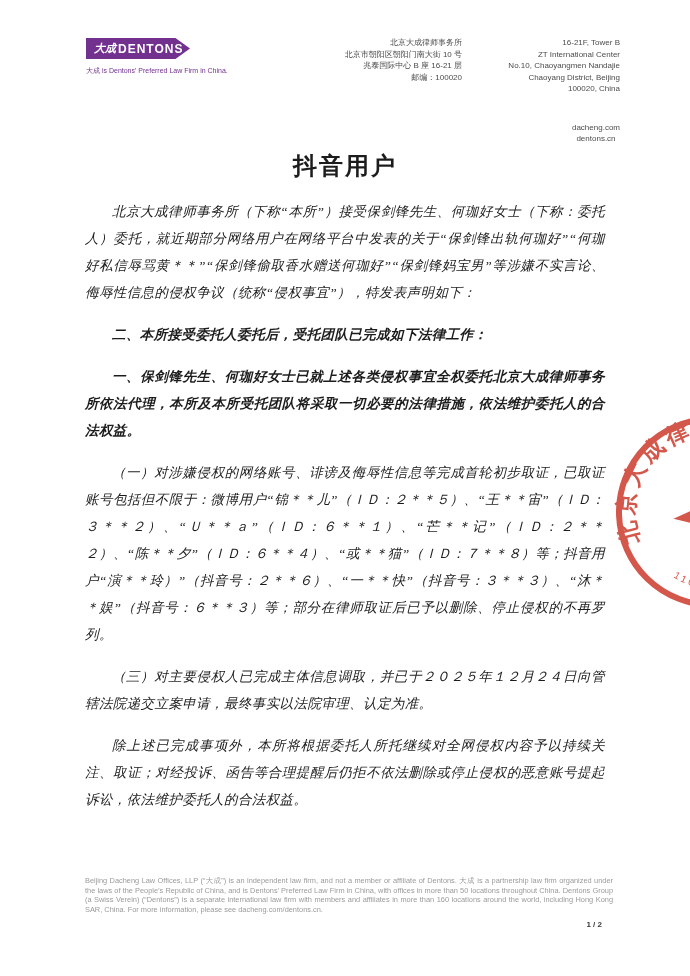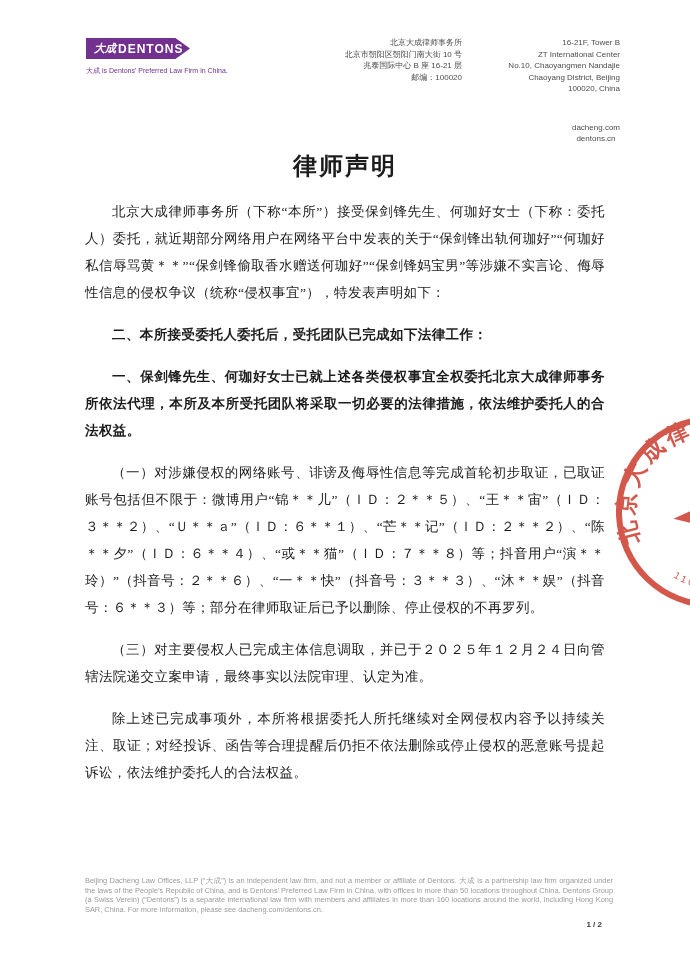--- a/index.html
+++ b/index.html
@@ -45,20 +45,21 @@
     letter-spacing:2px;
   }
   
   .body-text {
     position:absolute; top:198px; left:85px; width:520px;
   }
   .body-text p {
     font-size:13.5px; line-height:27px; text-align:justify;
     text-indent:2em; margin-bottom:15px;
     letter-spacing:0.4px;
+    font-style:italic;
   }
   .body-text p.bold { font-weight:700; }
   
   .seal { position:absolute; left:612px; top:412px; width:200px; height:200px; opacity:.92; }
   
   .disclaimer {
     position:absolute; left:85px; top:876px; width:528px;
     font-family:"Liberation Sans",sans-serif; font-size:7.4px;
     line-height:9.6px; color:#9a9a9a; text-align:justify;
   }
@@ -94,21 +95,21 @@
       <div>Chaoyang  District,  Beijing</div>
       <div>100020, China</div>
     </div>
 
     <div class="websites">
       <div>dacheng.com</div>
       <div>dentons.cn</div>
     </div>
   </div>
 
-  <div class="doc-title">律师声明</div>
+  <div class="doc-title">抖音用户</div>
 
   <div class="body-text">
     <p>北京大成律师事务所（下称“本所”）接受保剑锋先生、何珈好女士（下称：委托人）委托，就近期部分网络用户在网络平台中发表的关于“保剑锋出轨何珈好”“何珈好私信辱骂黄＊＊”“保剑锋偷取香水赠送何珈好”“保剑锋妈宝男”等涉嫌不实言论、侮辱性信息的侵权争议（统称“侵权事宜”），特发表声明如下：</p>
     <p class="bold">二、本所接受委托人委托后，受托团队已完成如下法律工作：</p>
     <p class="bold">一、保剑锋先生、何珈好女士已就上述各类侵权事宜全权委托北京大成律师事务所依法代理，本所及本所受托团队将采取一切必要的法律措施，依法维护委托人的合法权益。</p>
     <p>（一）对涉嫌侵权的网络账号、诽谤及侮辱性信息等完成首轮初步取证，已取证账号包括但不限于：微博用户“锦＊＊儿”（ＩＤ：２＊＊５）、“王＊＊宙”（ＩＤ：３＊＊２）、“Ｕ＊＊ａ”（ＩＤ：６＊＊１）、“芒＊＊记”（ＩＤ：２＊＊２）、“陈＊＊夕”（ＩＤ：６＊＊４）、“或＊＊猫”（ＩＤ：７＊＊８）等；抖音用户“演＊＊玲）”（抖音号：２＊＊６）、“一＊＊快”（抖音号：３＊＊３）、“沐＊＊娱”（抖音号：６＊＊３）等；部分在律师取证后已予以删除、停止侵权的不再罗列。</p>
     <p>（三）对主要侵权人已完成主体信息调取，并已于２０２５年１２月２４日向管辖法院递交立案申请，最终事实以法院审理、认定为准。</p>
     <p>除上述已完成事项外，本所将根据委托人所托继续对全网侵权内容予以持续关注、取证；对经投诉、函告等合理提醒后仍拒不依法删除或停止侵权的恶意账号提起诉讼，依法维护委托人的合法权益。</p>
   </div>
 

